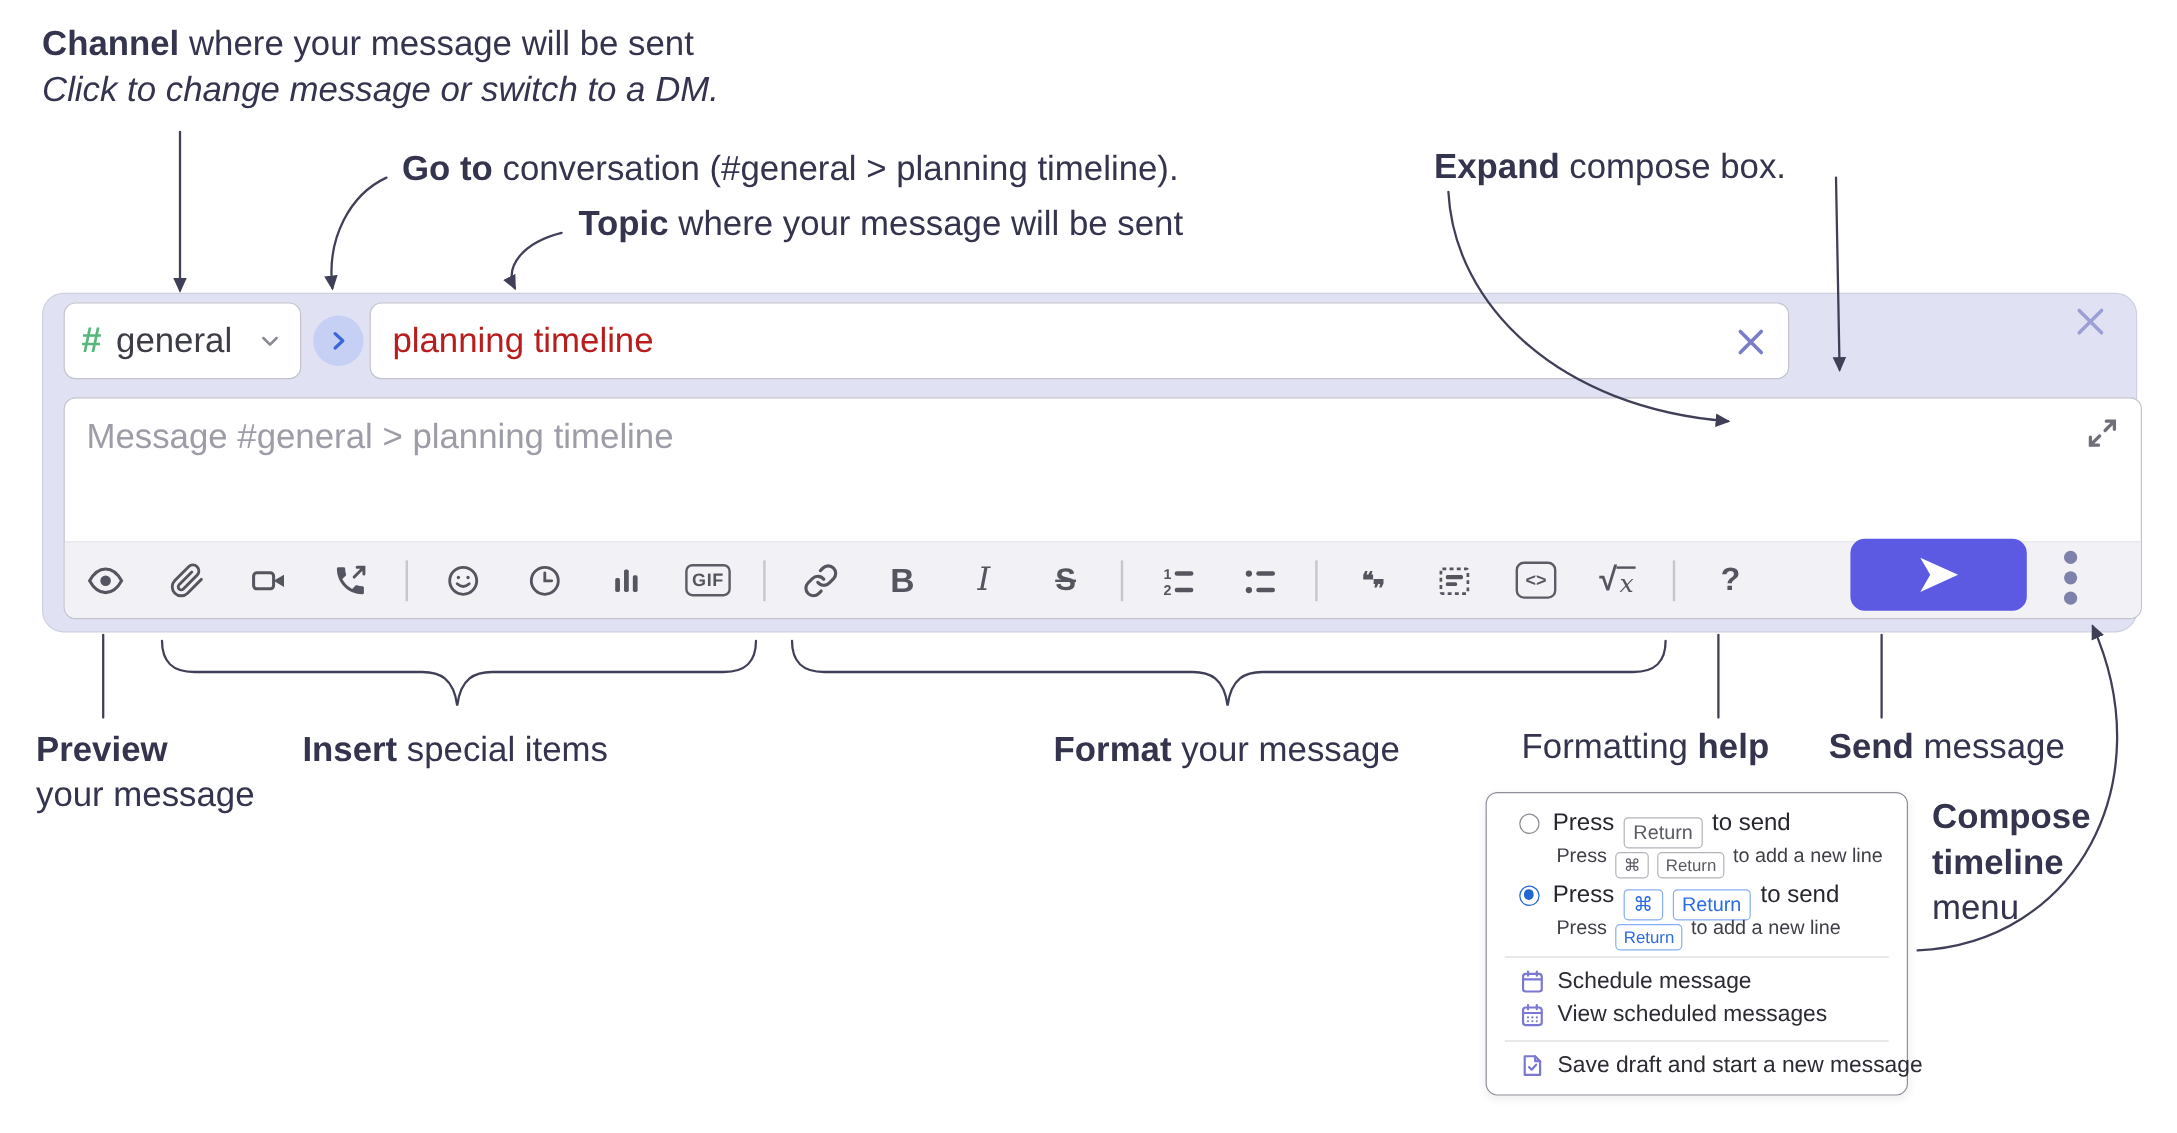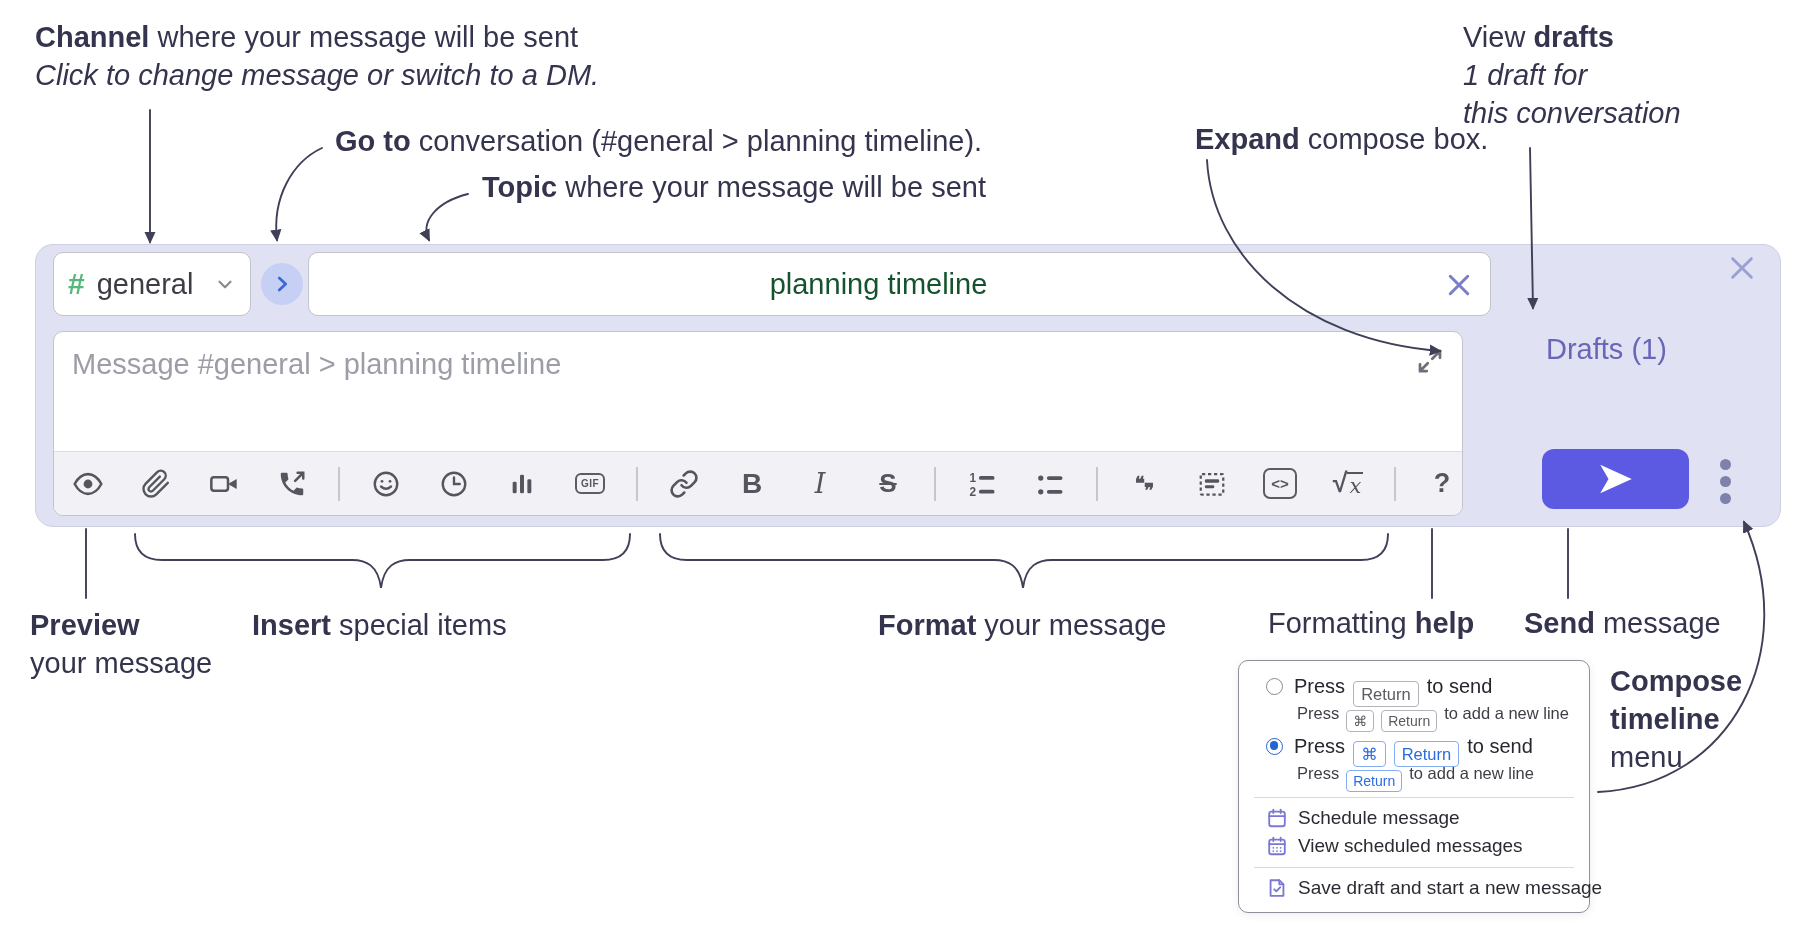--- a/index.html
+++ b/index.html
@@ -18,41 +18,41 @@
     background:#e0e2f3;border:1px solid #cdcfe2;border-radius:18px;box-sizing:border-box;}
   .whitebox{background:#ffffff;border:1px solid #c3c3cc;border-radius:10px;box-sizing:border-box;}
   .chan{position:absolute;left:17px;top:7px;width:198px;height:64px;display:flex;align-items:center;
     gap:12px;padding:0 14px;cursor:pointer;font-family:inherit;}
   .chan .hash{color:#57b87b;font-size:30px;font-weight:700;}
   .chan .chan-label{font-size:29px;color:#3d3d46;flex:1;text-align:left;}
   .goto{position:absolute;left:225px;top:18px;width:42px;height:42px;border-radius:50%;
     background:#c6d0f4;border:none;display:flex;align-items:center;justify-content:center;cursor:pointer;}
   .topicwrap{position:absolute;left:272px;top:7px;width:1183px;height:64px;}
   .topicwrap input{position:absolute;left:0;top:0;width:100%;height:100%;border:none;background:transparent;
-    font-family:inherit;font-size:29px;color:#14532d;padding:0 60px 0 18px;box-sizing:border-box;outline:none;text-align:center;}
+    font-family:inherit;font-size:29px;color:#b91c1c;padding:0 60px 0 18px;box-sizing:border-box;outline:none;}
   .topic-clear{position:absolute;right:16px;top:17px;width:30px;height:30px;border:none;background:transparent;
     padding:0;cursor:pointer;}
   .compose-close{position:absolute;right:20px;top:6px;width:36px;height:36px;border:none;background:transparent;
     padding:0;cursor:pointer;}
   .drafts{position:absolute;left:1510px;top:88px;font-size:29px;color:#6966b8;text-decoration:none;cursor:pointer;}
-  .msgbox{position:absolute;left:17px;top:86px;width:1410px;height:185px;}
+  .msgbox{position:absolute;left:17px;top:86px;width:1732px;height:185px;}
   .msgbox textarea{position:absolute;left:0;top:0;width:100%;height:118px;border:none;background:transparent;
     resize:none;outline:none;font-family:inherit;font-size:29px;color:#2c2c33;padding:16px 56px 0 18px;box-sizing:border-box;}
   .msgbox textarea::placeholder{color:#9d9da8;opacity:1;}
   .expandbtn{position:absolute;right:14px;top:12px;width:36px;height:36px;border:none;background:transparent;
     padding:0;cursor:pointer;}
   .toolbar{position:absolute;left:0;bottom:0;width:100%;height:64px;background:#f2f2f6;border-top:1px solid #dcdce2;
     border-radius:0 0 10px 10px;display:flex;align-items:center;padding:0 10px;box-sizing:border-box;gap:20px;}
   .tbtn{width:48px;height:52px;border:none;background:transparent;display:flex;align-items:center;
     justify-content:center;cursor:pointer;padding:0;color:#55555f;flex:0 0 auto;}
   .tdiv{width:2px;height:34px;background:#c6c6cd;flex:0 0 auto;margin:0 2px;}
   .g-bold{font-size:28px;font-weight:700;font-family:inherit;}
   .g-italic{font-family:"DejaVu Serif", serif;font-style:italic;font-size:27px;}
   .g-strike{font-size:26px;font-weight:700;text-decoration:line-through;}
-  .g-gif{font-size:10px;font-weight:700;border:2.4px solid #5c5c66;border-radius:6px;padding:3px 4px;letter-spacing:0.5px;}
+  .g-gif{font-size:15px;font-weight:700;border:2.4px solid #5c5c66;border-radius:6px;padding:3px 4px;letter-spacing:0.5px;}
   .g-code{width:30px;height:27px;border:2.4px solid #5c5c66;border-radius:7px;display:flex;align-items:center;
     justify-content:center;font-size:15px;font-weight:700;}
   .g-quote{font-size:19px;font-weight:700;letter-spacing:-1px;}
   .g-quote .q2{display:inline-block;transform:translateY(7px);}
   .g-math{display:flex;align-items:flex-start;}
   .g-math .root{font-size:27px;font-weight:600;}
   .g-math .mx{font-family:"DejaVu Serif", serif;font-style:italic;font-size:21px;border-top:2.4px solid #55555f;
     margin-top:4px;padding:0 2px;}
   .g-help{font-size:27px;font-weight:600;}
   .send{position:absolute;left:1506px;top:204px;width:147px;height:60px;border:none;border-radius:12px;
@@ -94,25 +94,20 @@
   </div>
 
   <div class="ann" style="left:482px;top:168px">
     <b>Topic</b><span> where your message will be sent</span>
   </div>
 
   <div class="ann" style="left:1195px;top:120px">
     <b>Expand</b><span> compose box.</span>
   </div>
 
-  <div class="ann" style="left:1463px;top:18px">
-    <div><span>View </span><b>drafts</b></div>
-    <div class="it">1 draft for</div>
-    <div class="it">this conversation</div>
-  </div>
 
   <div class="ann" style="left:30px;top:606px">
     <div><b>Preview</b></div>
     <div>your message</div>
   </div>
 
   <div class="ann" style="left:252px;top:606px">
     <b>Insert</b><span> special items</span>
   </div>
 

